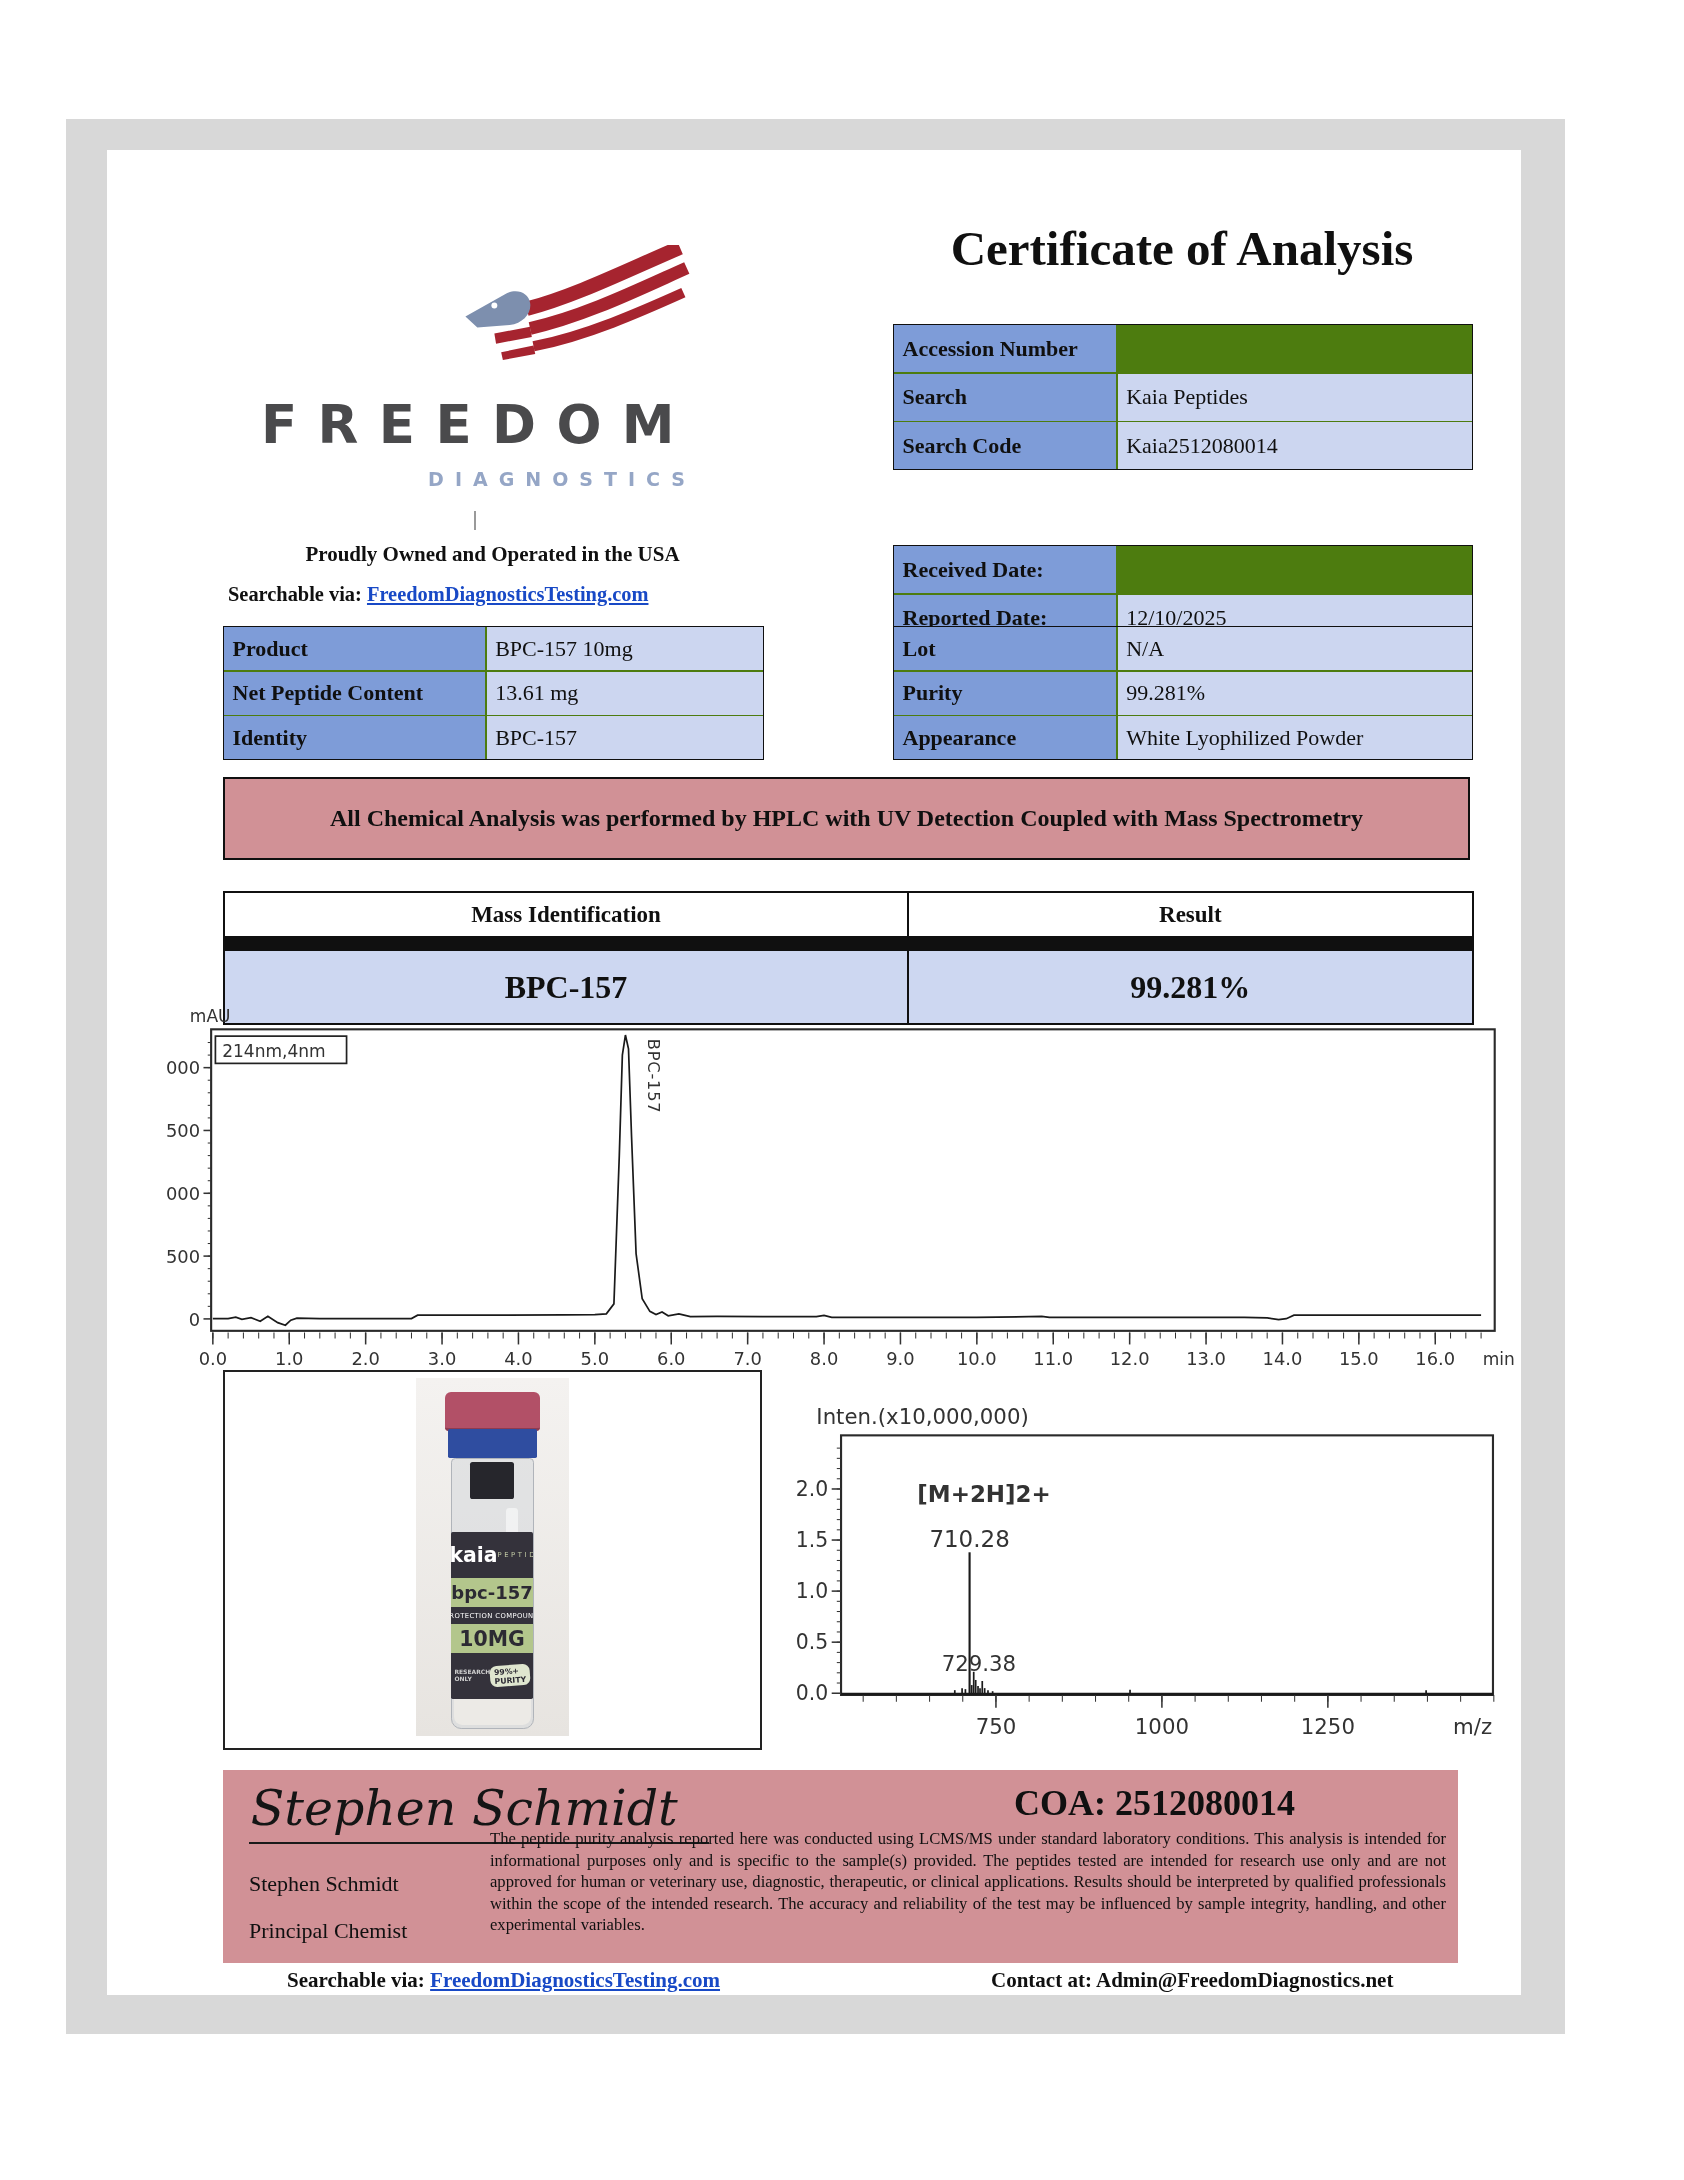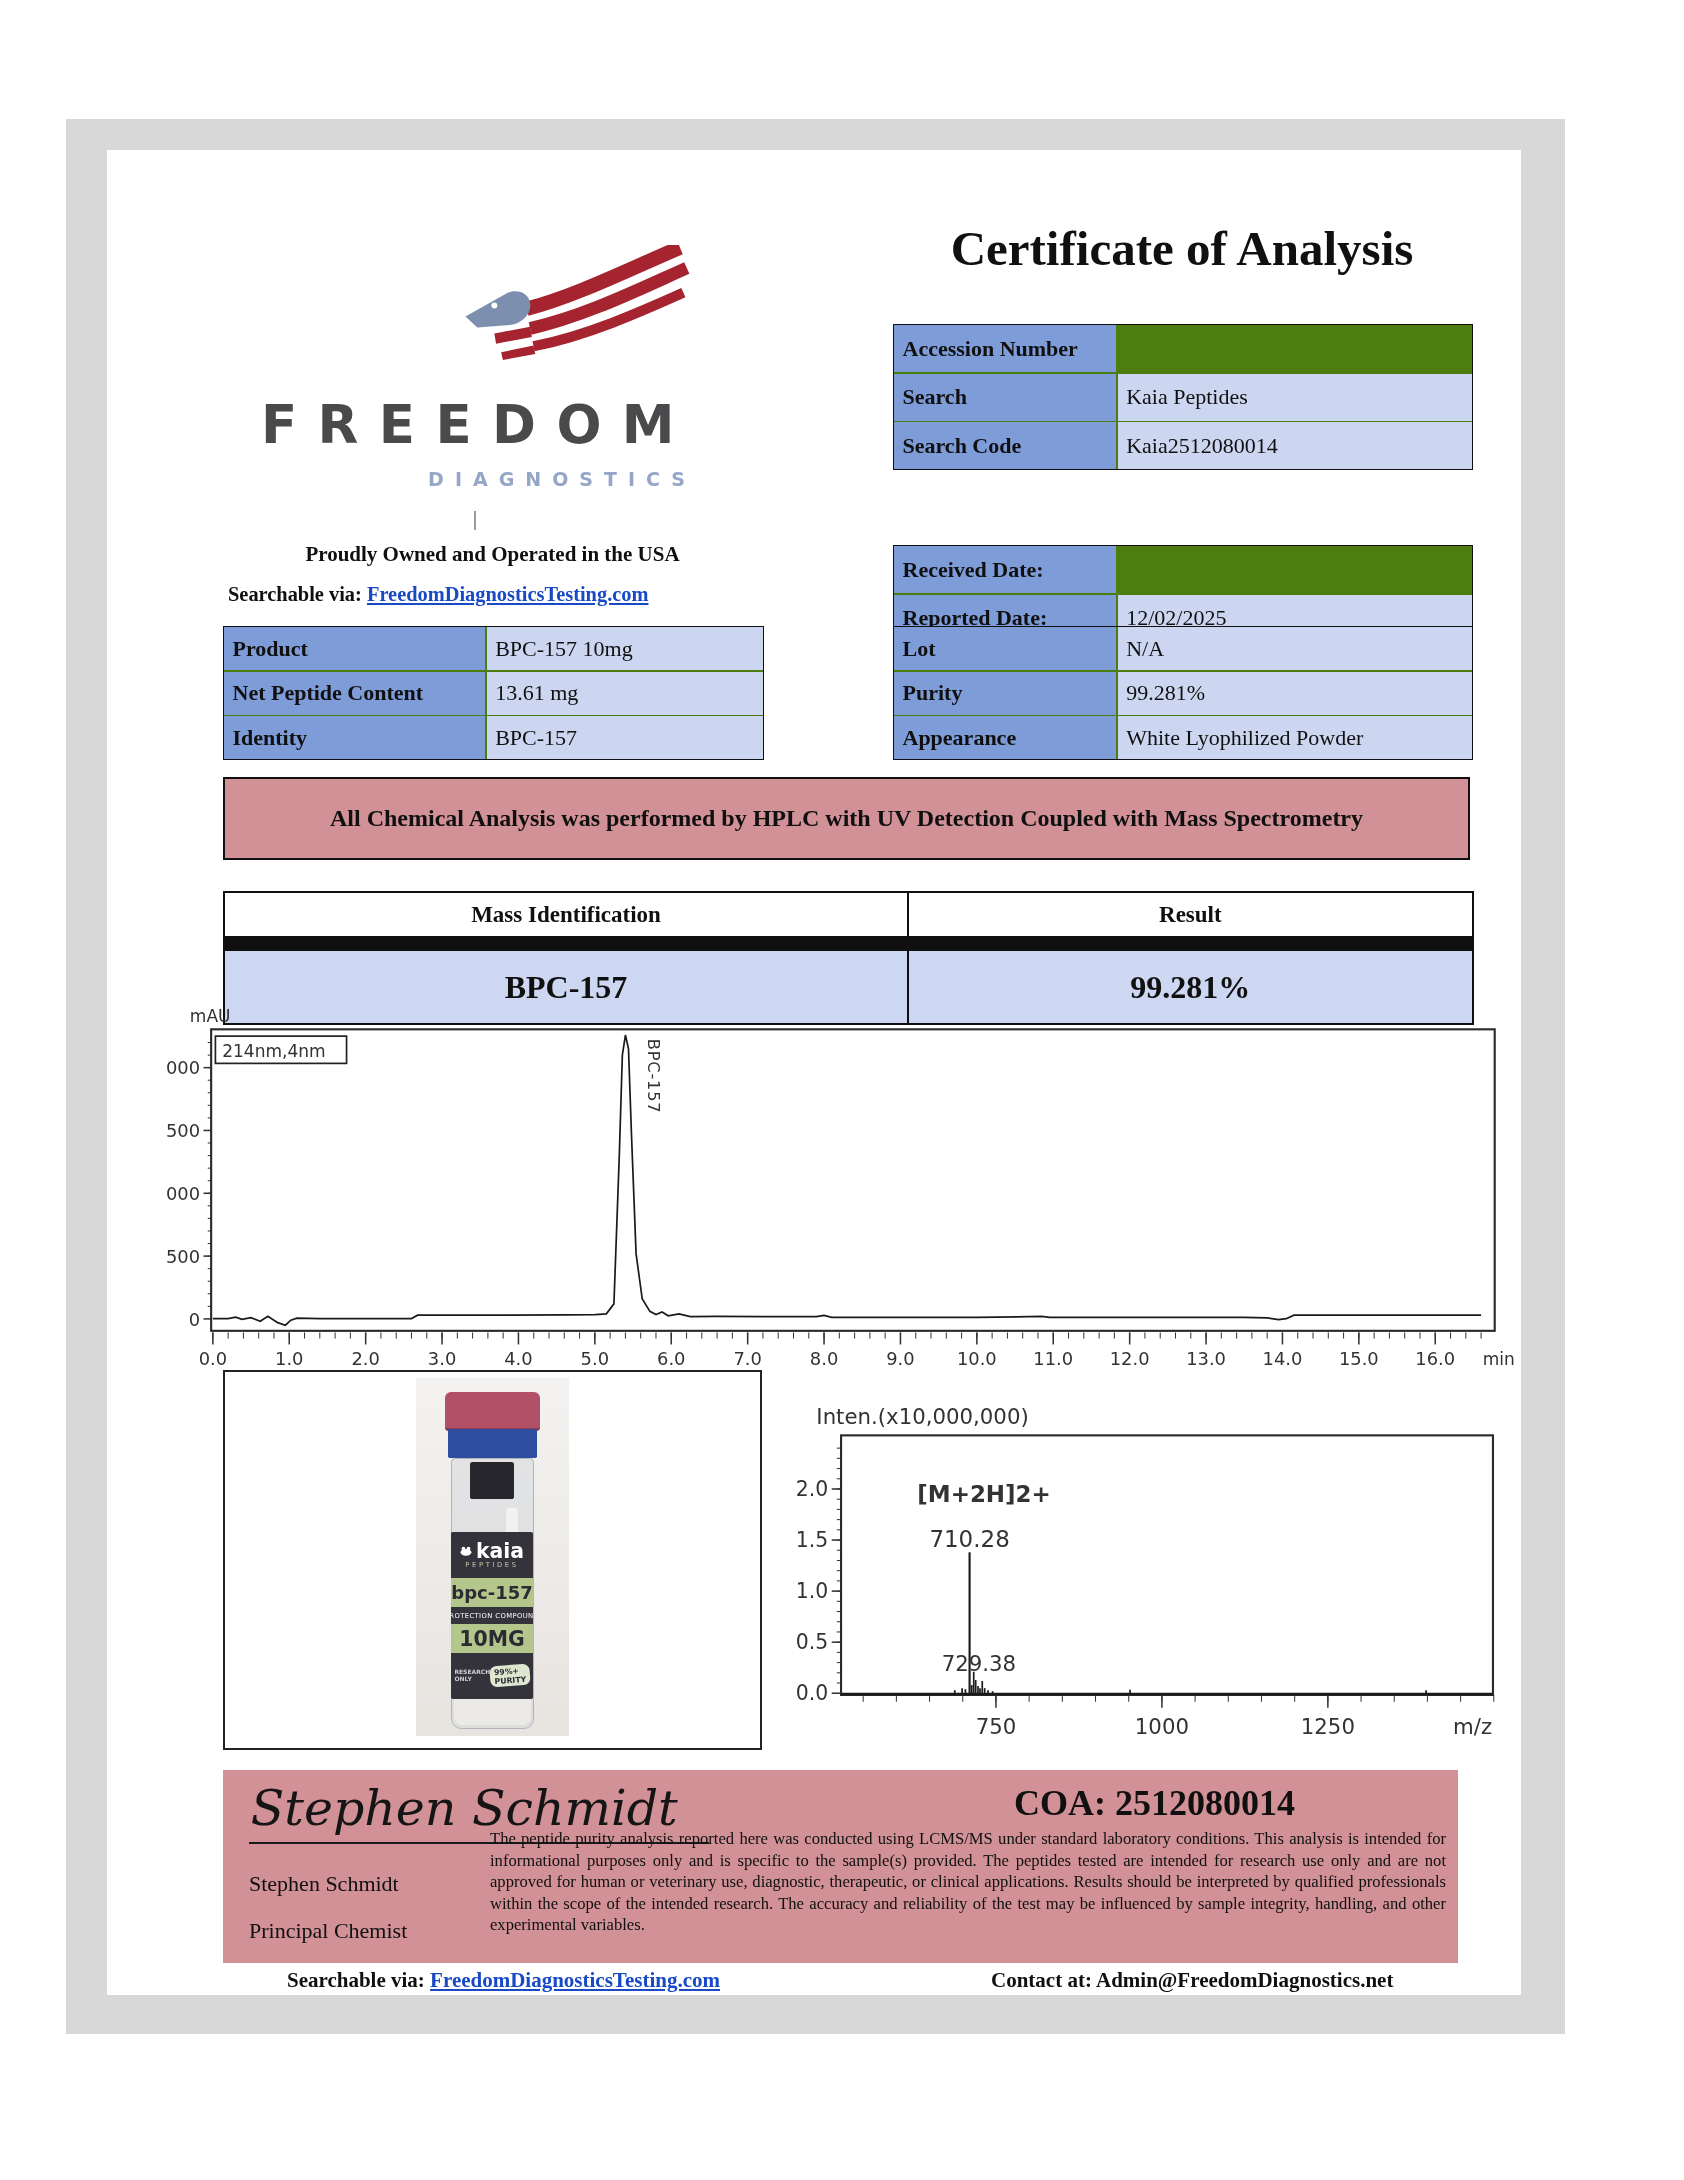--- a/index.html
+++ b/index.html
@@ -45,21 +45,21 @@
 
   
   .vial-box{box-sizing:border-box;border:2.1px solid #222;background:#fff}
   .photo{background:linear-gradient(#f4f2f0,#e7e4e0)}
   .cap{background:#b25067;border-radius:6px 6px 3.4px 3.4px;border-bottom:3.4px solid #8d3b50;box-sizing:border-box}
   .capblue{background:#2f4da0;border-radius:1.7px}
   .glass{background:rgba(213,216,221,.55);border:0.9px solid #b0b4ba;border-radius:4.3px 4.3px 10.2px 10.2px;box-sizing:border-box}
   .stopper{background:#26262c;border-radius:2.6px}
   .shine{background:rgba(255,255,255,.55);border-radius:3.4px}
   .vlabel{overflow:hidden;border-radius:1.7px}
-  .vdark{background:#34323b;color:#fff;display:flex;flex-direction:column;align-items:center;justify-content:center}
+  .vdark{background:#34323b;color:#fff;display:flex;flex-direction:row;align-items:center;justify-content:center}
   .vgreen{background:#b3c68c;color:#2c2a33;display:flex;align-items:center;justify-content:center;font-family:"DejaVu Sans",sans-serif;font-weight:bold}
   .kaia{font-family:"DejaVu Sans",sans-serif;font-weight:bold;font-size:20.4px;line-height:20.4px;display:flex;align-items:center;gap:3.4px}
   .peptides{font-family:"DejaVu Sans",sans-serif;font-size:6.8px;letter-spacing:2.6px;color:#c3cba6}
   .vfoot{background:#34323b;display:flex;align-items:center;justify-content:space-between;padding:0 3.4px;box-sizing:border-box}
   .research{font-family:"DejaVu Sans",sans-serif;font-size:6px;line-height:6.8px;color:#cfcfcf;font-weight:bold}
   .badge{background:#dfe6cf;color:#2c2a33;border-radius:6.8px;font-family:"DejaVu Sans",sans-serif;
          font-size:7.7px;font-weight:bold;padding:1.7px 4.3px;transform:rotate(-4deg)}
   .powder{background:#eceae6;border-radius:0 0 8.5px 8.5px}
 
   
@@ -112,21 +112,21 @@
     <div class="tv">Kaia2512080014</div>
   </div>
 </div>
 
 <div class="abs tbl" style="left:893px;top:545px;width:578px">
   <div class="trow h55">
     <div class="tl w261">Received Date:</div>
   </div>
   <div class="trow h55">
     <div class="tl w261">Reported Date:</div>
-    <div class="tv">12/02/2025</div>
+    <div class="tv">12/10/2025</div>
   </div>
 </div>
 
 <div class="abs tbl" style="left:223px;top:626px;width:539px">
   <div class="trow h50">
     <div class="tl w306">Product</div>
     <div class="tv">BPC-157 10mg</div>
   </div>
   <div class="trow h50">
     <div class="tl w306">Net Peptide Content</div>

